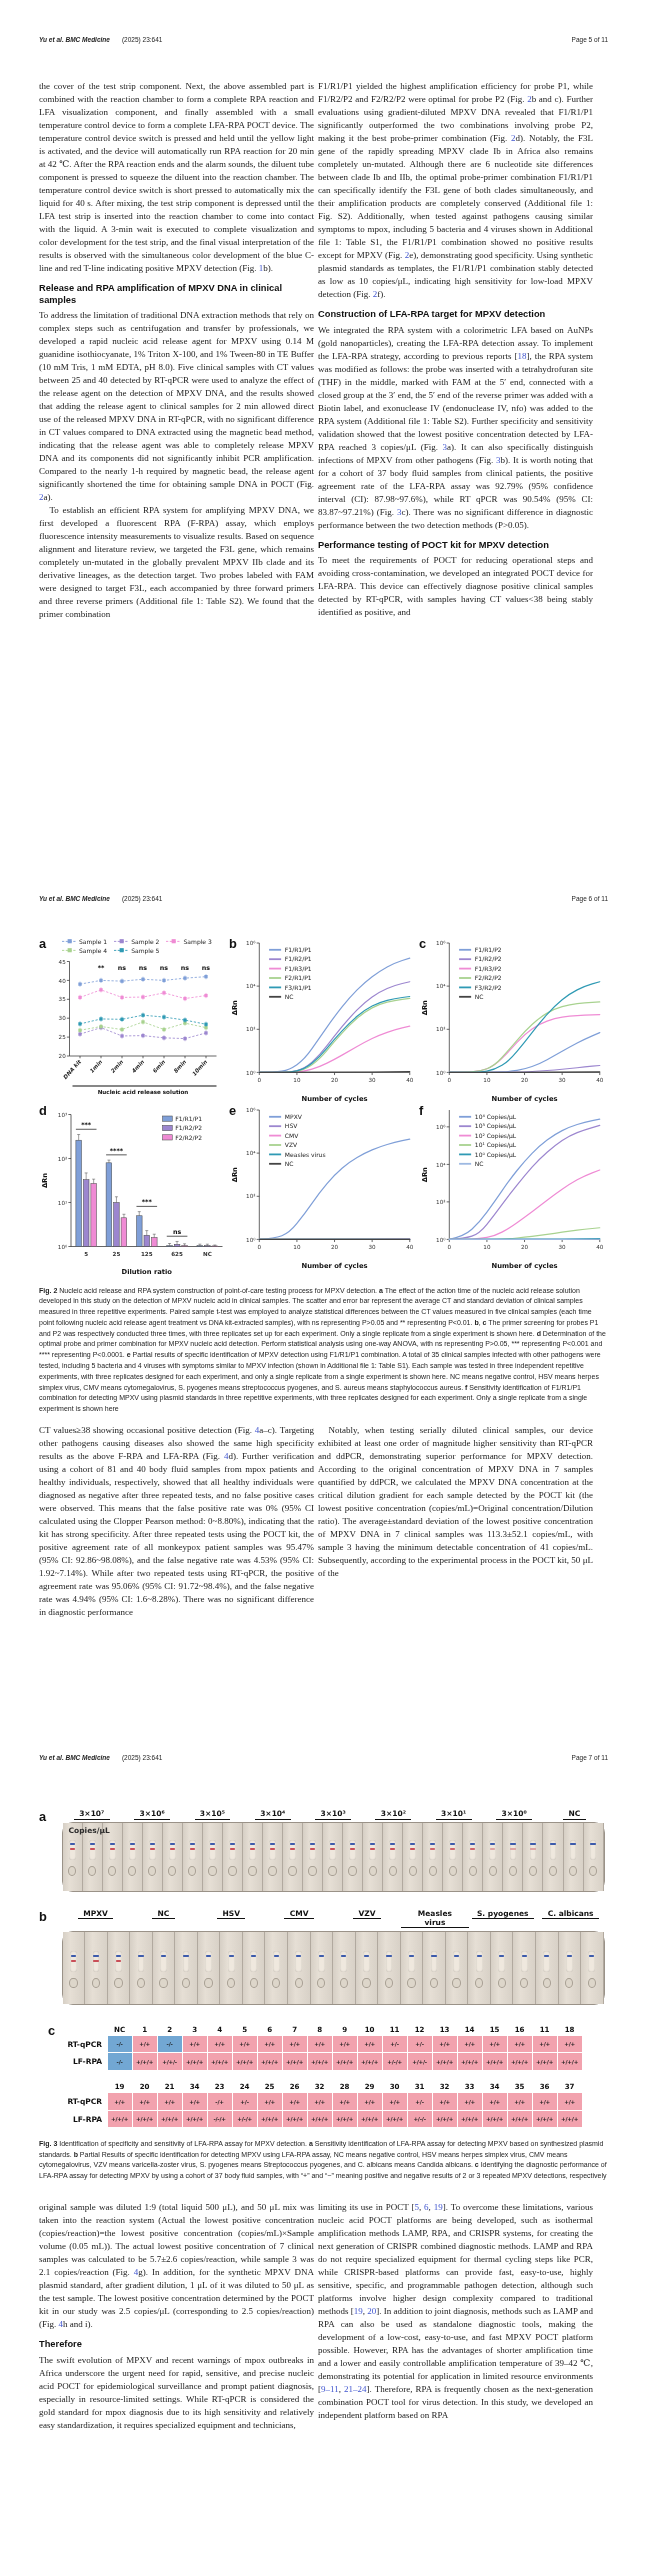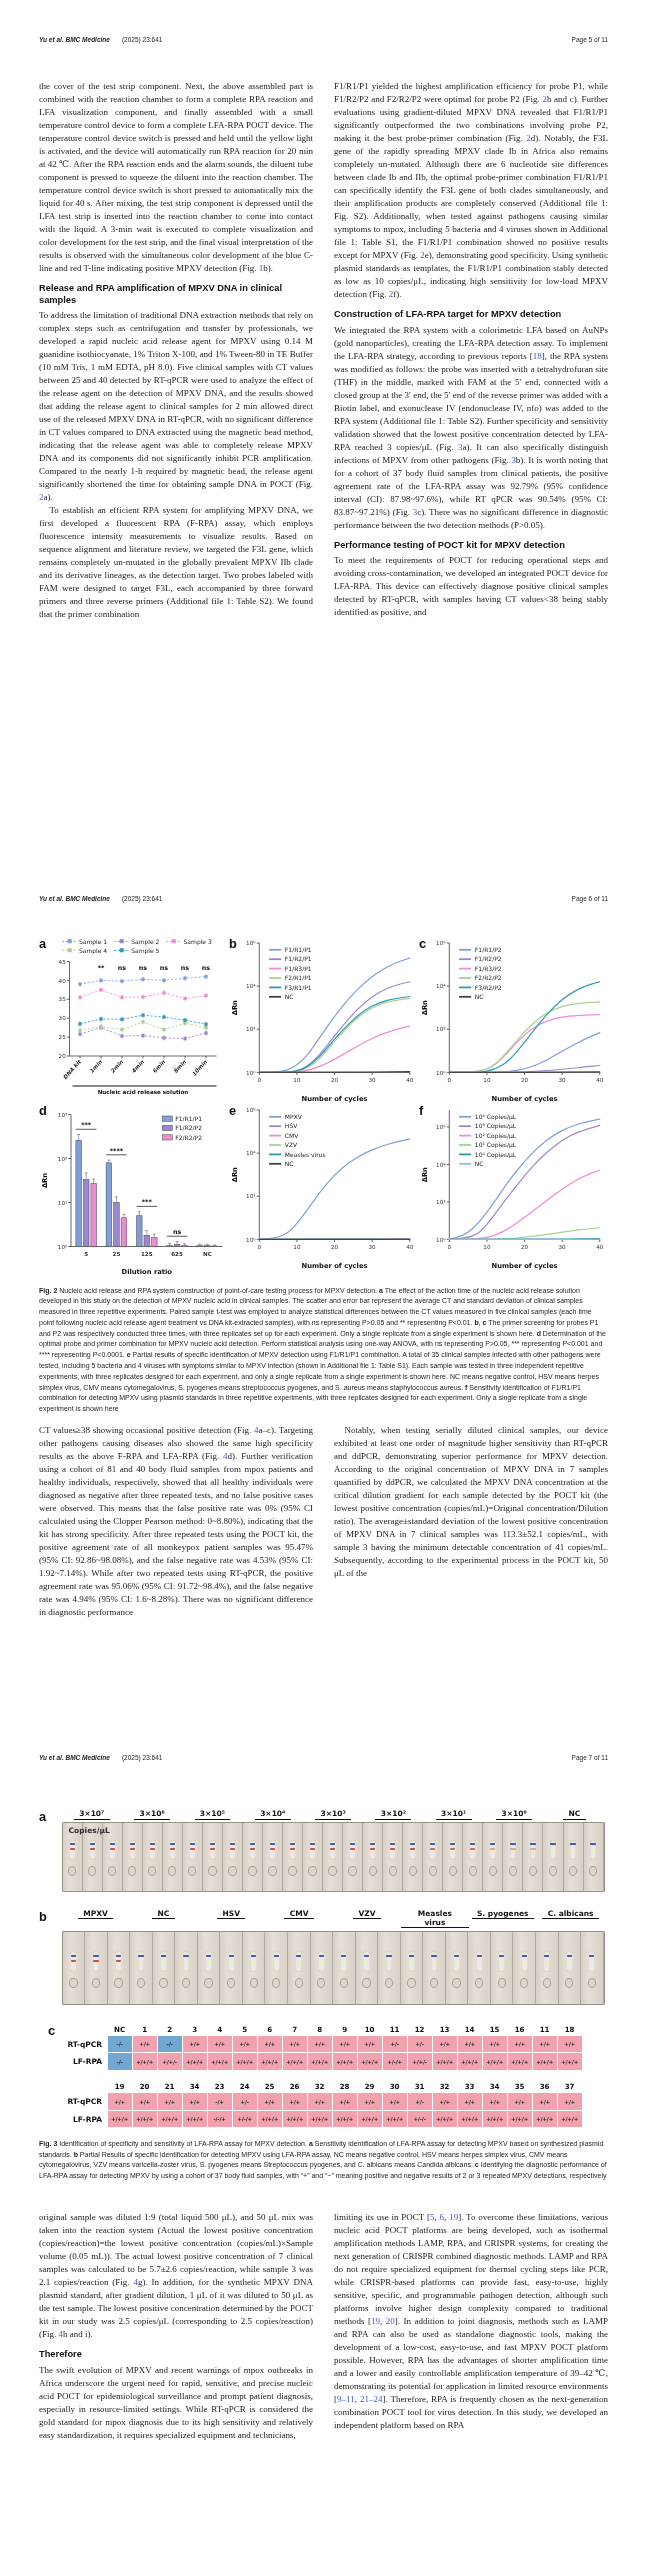--- a/index.html
+++ b/index.html
@@ -3,21 +3,21 @@
 <meta charset="utf-8">
 <style>
 *{margin:0;padding:0;box-sizing:border-box}
 html,body{width:647px;background:#ffffff}
 body{font-family:'Liberation Serif','DejaVu Serif',serif;color:#1b1b1b}
 .page{width:647px;height:859px;position:relative;overflow:hidden;padding:36px 39px 0;background:#fff}
 .pg-header{display:flex;justify-content:space-between;align-items:baseline;font-family:'Liberation Sans',sans-serif;font-size:6.5px;color:#1d1d1d}
 .ph-authors{font-weight:bold;font-style:italic;margin-right:12px}
 .ph-cite{font-weight:normal}
 .ph-right{font-size:6.5px}
-.cols{display:flex;gap:21px}
+.cols{display:flex;gap:4px}
 .col{width:275px}
 p.body{font-size:9px;line-height:13px;text-align:justify;color:#1b1b1b}
 p.indent{text-indent:10.5px}
 h2.sec{font-family:'Liberation Sans',sans-serif;font-size:9.3px;line-height:11.4px;margin:8.3px 0 3px;color:#111}
 .ref{color:#4156cf}
 .figcap{font-family:'Liberation Sans',sans-serif;font-size:7px;line-height:10.8px;color:#242424;text-align:left}
 .figcap b{font-weight:bold}
 
 .fig2{display:grid;grid-template-columns:repeat(3,190px);margin-top:35px}
 .panel{position:relative;height:174px}
@@ -36,21 +36,21 @@
 .page6-cols{margin-top:9px}
 .page5-cols{margin-top:37px}
 
 .fig3{margin-top:48px}
 .f3row{display:flex;margin-bottom:0}
 .f3letter{width:22.6px;font:bold 12.8px 'Liberation Sans',sans-serif;color:#111}
 .f3content{width:543px}
 .glabels{display:flex;margin-bottom:2.3px}
 .glabel{flex:1;text-align:center;font:bold 7.5px 'DejaVu Sans',sans-serif;color:#111}
 .glabel i{display:inline-block;font-style:normal;border-bottom:1.9px solid #111;padding:0 5.3px 0.8px}
-.photo{display:flex;background:#b3aba1;border:0.8px solid #9a9288;position:relative;border-radius:1px}
+.photo{display:flex;background:#b3aba1;border:0.8px solid #9a9288;position:relative;border-radius:11px}
 .photo.pa{height:70px}
 .photo.pb{height:74px}
 .gstrips{flex:1;display:flex}
 .strip{flex:1;background:linear-gradient(90deg,#d6cfc5,#e6dfd5 35%,#d8d1c7);border-right:0.8px solid rgba(90,80,70,.3);display:flex;flex-direction:column;align-items:center}
 .photo.pa .strip{padding-top:16.5px}
 .photo.pb .strip{padding-top:19.6px}
 .win{width:6.8px;height:20.3px;border-radius:3px;background:#efe8de;box-shadow:inset 0 0 1.5px rgba(0,0,0,.28)}
 .cl{display:block;height:1.8px;background:#3d5bab;margin:3.8px 0.8px 0;border-radius:0.8px}
 .tl{display:block;height:1.8px;background:#c94f58;margin:3px 0.8px 0;border-radius:0.8px}
 .well{width:8.3px;height:10.5px;border-radius:50%;background:#ddd6ca;border:0.8px solid #a79f93;margin-top:6px}
@@ -58,21 +58,21 @@
 .gap-a{height:16.5px}
 .gap-b{height:18px}
 .ct{border-collapse:separate;border-spacing:1.1px;font-family:'DejaVu Sans',sans-serif}
 .ct th.rl{width:44px;font:bold 7.5px 'DejaVu Sans',sans-serif;text-align:right;padding-right:4.5px;color:#111}
 .ct th.ch{font:bold 7.1px 'DejaVu Sans',sans-serif;height:11.3px;width:24px;text-align:center;color:#111}
 .ct td{width:24px;height:16.5px;text-align:center;font:bold 5.6px 'DejaVu Sans',sans-serif;color:#1c1c1c;letter-spacing:-0.2px}
 .ct td.pos{background:#f2a2ae}
 .ct td.neg{background:#72a7d3}
 .ct2{margin-top:9px}
 .fig3cap{margin-top:10.5px}
-.page7-cols{margin-top:29px}
+.page7-cols{margin-top:19px}
 </style>
 </head>
 <body>
 
 <div class="page">
   <div class="pg-header">
     <div class="ph-left">
       <span class="ph-authors">Yu et al. BMC Medicine</span><span class="ph-cite">(2025) 23:641</span>
     </div>
     <div class="ph-right">Page 5 of 11</div>

